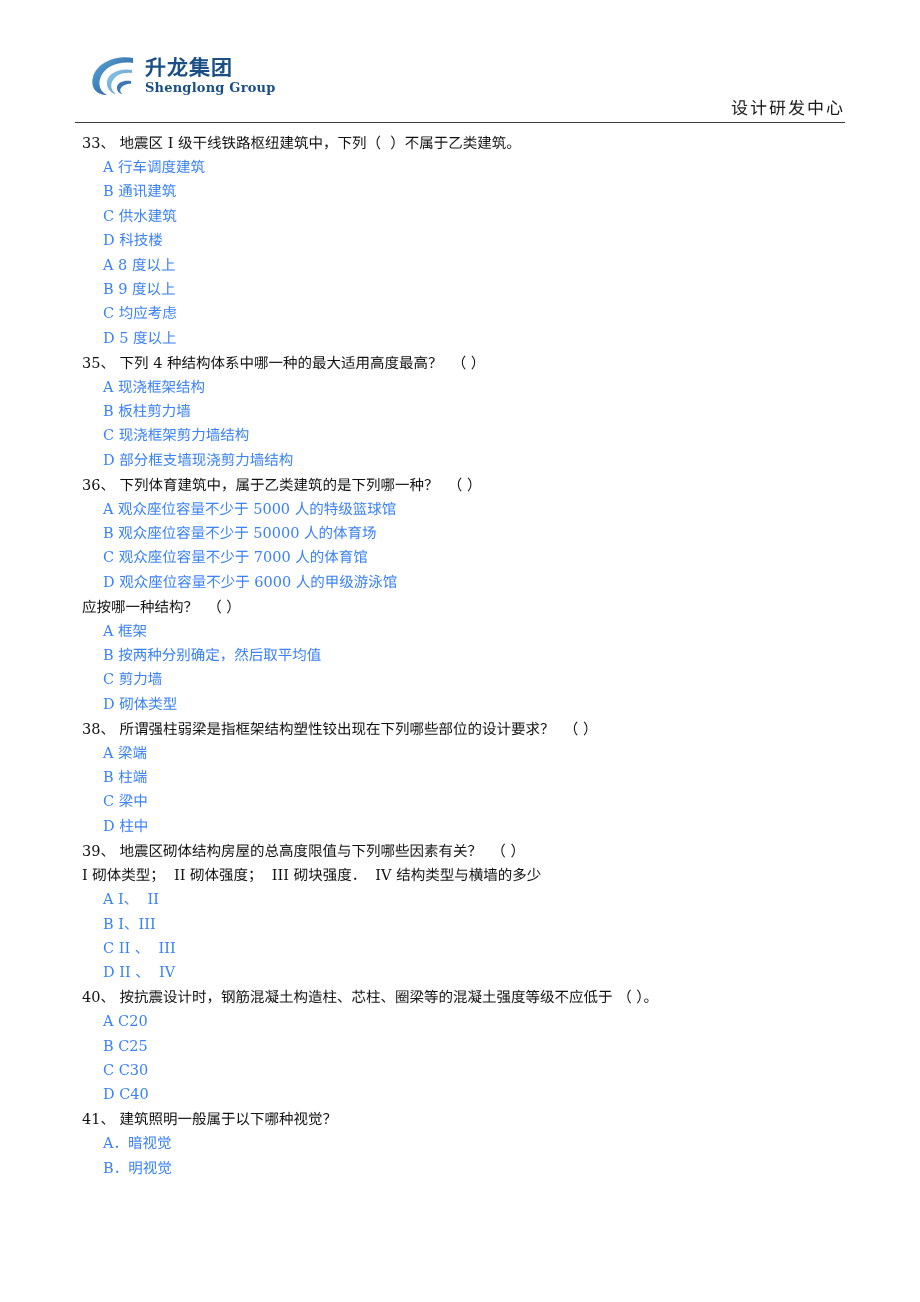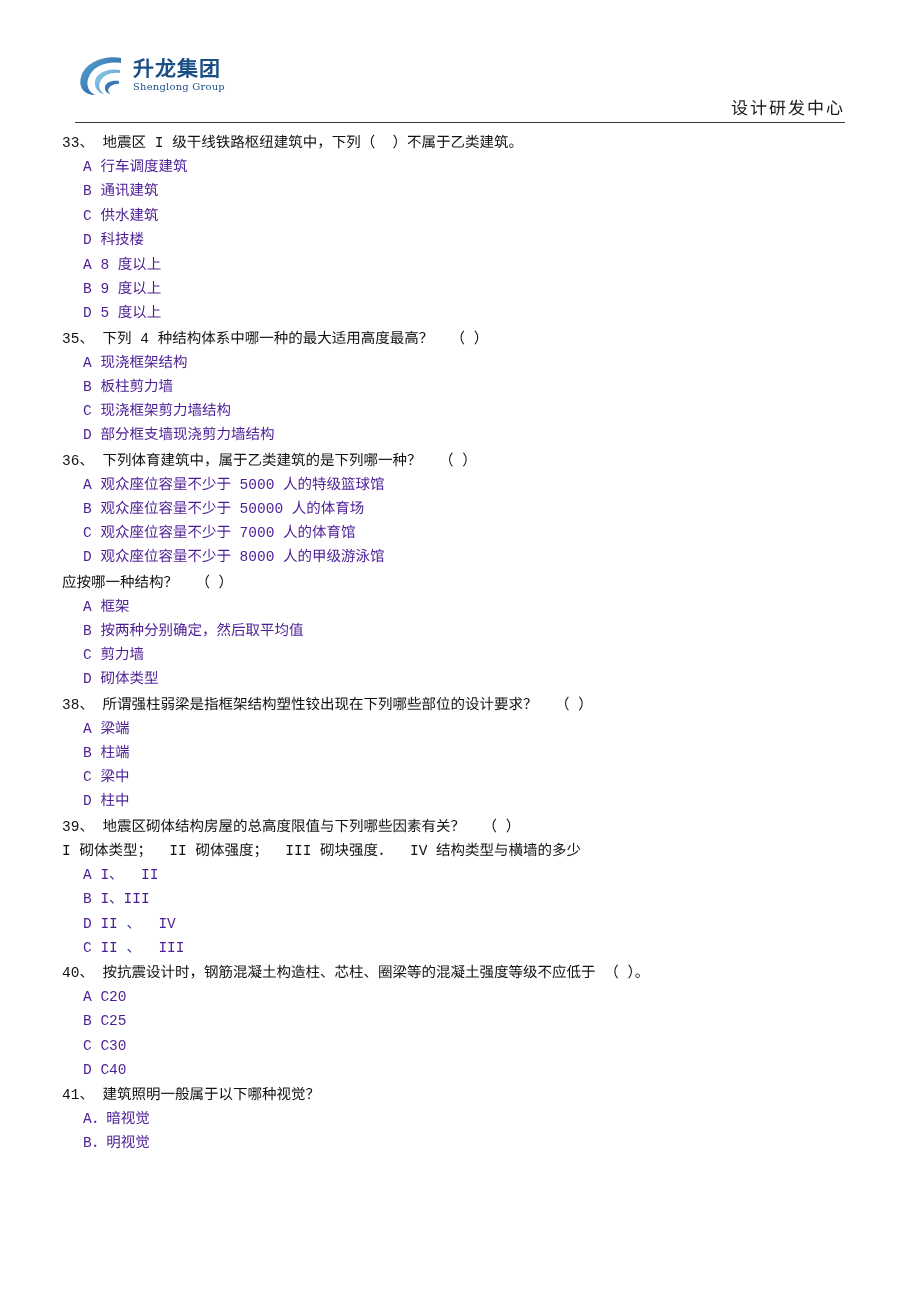--- a/index.html
+++ b/index.html
@@ -26,21 +26,21 @@
   
   .header {
     position: absolute;
     left: 75px;
     top: 52px;
     width: 770px;
     height: 70px;
   }
   .logo-block {
     position: absolute;
-    left: 0;
+    left: 12px;
     top: 0;
     display: flex;
     align-items: center;
     gap: 6px;
   }
   .logo-mark {
     width: 52px;
     height: 46px;
     flex: none;
     display: block;
@@ -54,22 +54,22 @@
   .logo-cn {
     font-family: "DejaVu Serif", "Liberation Serif", serif;
     font-size: 21px;
     font-weight: 700;
     letter-spacing: 1px;
     color: #1a4f86;
     white-space: nowrap;
   }
   .logo-en {
     font-family: "DejaVu Serif", "Liberation Serif", serif;
-    font-size: 10px;
-    font-weight: 400;
+    font-size: 13px;
+    font-weight: 700;
     letter-spacing: 0.2px;
     color: #1a4f86;
     margin-top: 3px;
     white-space: nowrap;
   }
   .header-right {
     position: absolute;
     right: 0;
     top: 42px;
     font-size: 17px;
@@ -82,24 +82,23 @@
     left: 75px;
     top: 122px;
     width: 770px;
     height: 0;
     border-top: 1px solid #3a3a3a;
   }
 
   
   .content {
     position: absolute;
-    left: 59px;
+    left: 79px;
     top: 131px;
     width: 790px;
-    font-family: Liberation Mono, monospace;
   }
   .qblock {
     margin: 0 0 1px 0;
   }
   .qline {
     font-size: 14.5px;
     line-height: 24.2px;
     white-space: pre-wrap;
     color: #111111;
   }
@@ -111,21 +110,21 @@
     padding-left: 3px;
   }
   .qline.qsub {
     padding-left: 3px;
   }
   .opt {
     font-size: 14.5px;
     line-height: 24.2px;
     padding-left: 24px;
     white-space: pre-wrap;
-    color: #4c1d95;
+    color: #3b82f6;
   }
 </style>
 </head>
 <body>
 
 <div class="page">
 
   <div class="header">
 
     <div class="logo-block">
@@ -160,57 +159,58 @@
       <div class="qblock">
         <div class="qline qhead">33、 地震区 I 级干线铁路枢纽建筑中，下列（  ）不属于乙类建筑。</div>
         <div class="opt">A 行车调度建筑</div>
         <div class="opt">B 通讯建筑</div>
         <div class="opt">C 供水建筑</div>
         <div class="opt">D 科技楼</div>
       </div>
       <div class="qblock">
         <div class="opt">A 8 度以上</div>
         <div class="opt">B 9 度以上</div>
+        <div class="opt">C 均应考虑</div>
         <div class="opt">D 5 度以上</div>
       </div>
       <div class="qblock">
         <div class="qline qhead">35、 下列 4 种结构体系中哪一种的最大适用高度最高？  （ ）</div>
         <div class="opt">A 现浇框架结构</div>
         <div class="opt">B 板柱剪力墙</div>
         <div class="opt">C 现浇框架剪力墙结构</div>
         <div class="opt">D 部分框支墙现浇剪力墙结构</div>
       </div>
       <div class="qblock">
         <div class="qline qhead">36、 下列体育建筑中，属于乙类建筑的是下列哪一种？  （ ）</div>
         <div class="opt">A 观众座位容量不少于 5000 人的特级篮球馆</div>
         <div class="opt">B 观众座位容量不少于 50000 人的体育场</div>
         <div class="opt">C 观众座位容量不少于 7000 人的体育馆</div>
-        <div class="opt">D 观众座位容量不少于 8000 人的甲级游泳馆</div>
+        <div class="opt">D 观众座位容量不少于 6000 人的甲级游泳馆</div>
       </div>
       <div class="qblock">
         <div class="qline qcont">应按哪一种结构？  （ ）</div>
         <div class="opt">A 框架</div>
         <div class="opt">B 按两种分别确定，然后取平均值</div>
         <div class="opt">C 剪力墙</div>
         <div class="opt">D 砌体类型</div>
       </div>
       <div class="qblock">
         <div class="qline qhead">38、 所谓强柱弱梁是指框架结构塑性铰出现在下列哪些部位的设计要求？  （ ）</div>
         <div class="opt">A 梁端</div>
         <div class="opt">B 柱端</div>
         <div class="opt">C 梁中</div>
         <div class="opt">D 柱中</div>
       </div>
       <div class="qblock">
         <div class="qline qhead">39、 地震区砌体结构房屋的总高度限值与下列哪些因素有关？  （ ）</div>
         <div class="qline qsub">I 砌体类型；  II 砌体强度；  III 砌块强度．  IV 结构类型与横墙的多少</div>
         <div class="opt">A I、  II</div>
         <div class="opt">B I、III</div>
+        <div class="opt">C II 、  III</div>
         <div class="opt">D II 、  IV</div>
-        <div class="opt">C II 、  III</div>
       </div>
       <div class="qblock">
         <div class="qline qhead">40、 按抗震设计时，钢筋混凝土构造柱、芯柱、圈梁等的混凝土强度等级不应低于 （ ）。</div>
         <div class="opt">A C20</div>
         <div class="opt">B C25</div>
         <div class="opt">C C30</div>
         <div class="opt">D C40</div>
       </div>
       <div class="qblock">
         <div class="qline qhead">41、 建筑照明一般属于以下哪种视觉？</div>

